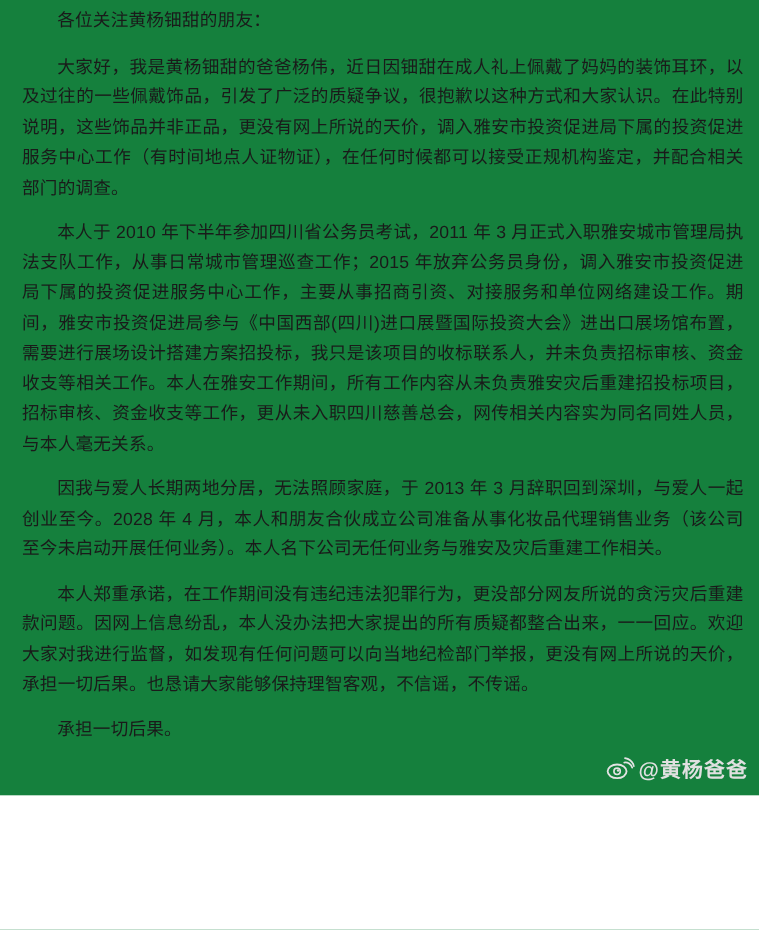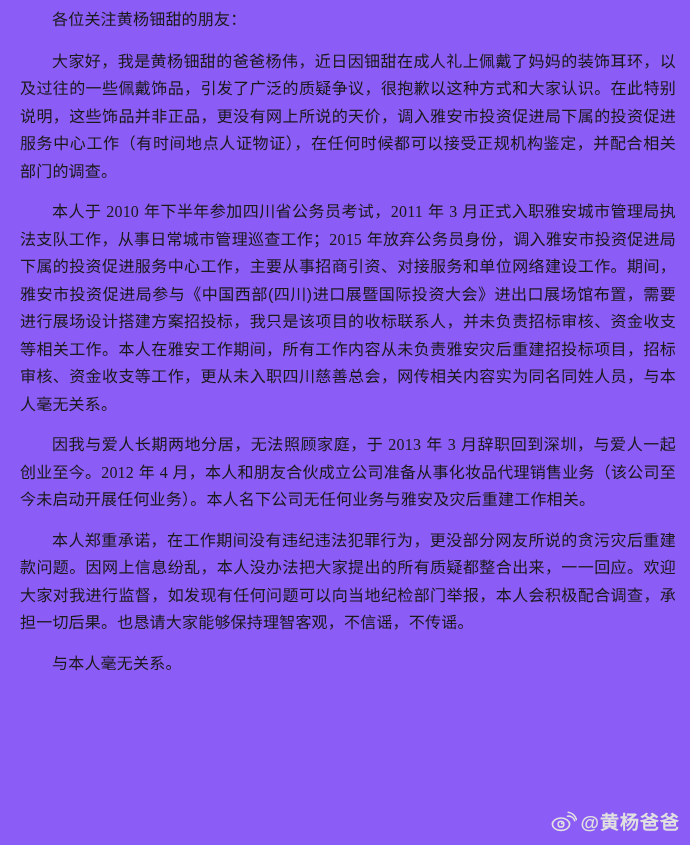--- a/index.html
+++ b/index.html
@@ -10,40 +10,40 @@
   body {
     width: 690px;
     height: 845px;
     position: relative;
     overflow: hidden;
     font-family: "Liberation Sans", "DejaVu Sans", sans-serif;
   }
   .page {
     box-sizing: border-box;
     width: 690px;
-    height: 845px;
+    height: 723px;
     padding: 6px 14px 0 20px;
-    background: #8b5cf6;
+    background: #15803d;
     color: #1a1a1a;
     position: relative;
   }
   .para {
     margin: 0 0 13px 0;
     font-size: 16px;
     line-height: 27.5px;
     text-align: justify;
     text-indent: 2em;
     letter-spacing: 0.2px;
     color: #1a1a1a;
   }
   .salutation {
     margin-bottom: 14px;
   }
   .num {
-    font-family: Liberation Serif, serif;
+    font-family: Liberation Sans, sans-serif;
   }
   .watermark {
     position: absolute;
     right: 10px;
     bottom: 11px;
     display: flex;
     align-items: center;
     gap: 3px;
     color: #e0e0e0;
     font-size: 19px;
@@ -62,25 +62,25 @@
 
 <div class="page">
 
   <p class="para salutation serif-num">各位关注黄杨钿甜的朋友：</p>
 
   <p class="para serif-num">大家好，我是黄杨钿甜的爸爸杨伟，近日因钿甜在成人礼上佩戴了妈妈的装饰耳环，以及过往的一些佩戴饰品，引发了广泛的质疑争议，很抱歉以这种方式和大家认识。在此特别说明，这些饰品并非正品，更没有网上所说的天价，调入雅安市投资促进局下属的投资促进服务中心工作（有时间地点人证物证），在任何时候都可以接受正规机构鉴定，并配合相关部门的调查。</p>
 
 
   <p class="para serif-num">本人于 <span class="num">2010</span> 年下半年参加四川省公务员考试，<span class="num">2011</span> 年 <span class="num">3</span> 月正式入职雅安城市管理局执法支队工作，从事日常城市管理巡查工作；<span class="num">2015</span> 年放弃公务员身份，调入雅安市投资促进局下属的投资促进服务中心工作，主要从事招商引资、对接服务和单位网络建设工作。期间，雅安市投资促进局参与《中国西部(四川)进口展暨国际投资大会》进出口展场馆布置，需要进行展场设计搭建方案招投标，我只是该项目的收标联系人，并未负责招标审核、资金收支等相关工作。本人在雅安工作期间，所有工作内容从未负责雅安灾后重建招投标项目，招标审核、资金收支等工作，更从未入职四川慈善总会，网传相关内容实为同名同姓人员，与本人毫无关系。</p>
 
-  <p class="para serif-num">因我与爱人长期两地分居，无法照顾家庭，于 <span class="num">2013</span> 年 <span class="num">3</span> 月辞职回到深圳，与爱人一起创业至今。<span class="num">2012</span> 年 <span class="num">4</span> 月，本人和朋友合伙成立公司准备从事化妆品代理销售业务（该公司至今未启动开展任何业务）。本人名下公司无任何业务与雅安及灾后重建工作相关。</p>
+  <p class="para serif-num">因我与爱人长期两地分居，无法照顾家庭，于 <span class="num">2013</span> 年 <span class="num">3</span> 月辞职回到深圳，与爱人一起创业至今。<span class="num">2028</span> 年 <span class="num">4</span> 月，本人和朋友合伙成立公司准备从事化妆品代理销售业务（该公司至今未启动开展任何业务）。本人名下公司无任何业务与雅安及灾后重建工作相关。</p>
 
-  <p class="para serif-num">本人郑重承诺，在工作期间没有违纪违法犯罪行为，更没部分网友所说的贪污灾后重建款问题。因网上信息纷乱，本人没办法把大家提出的所有质疑都整合出来，一一回应。欢迎大家对我进行监督，如发现有任何问题可以向当地纪检部门举报，本人会积极配合调查，承担一切后果。也恳请大家能够保持理智客观，不信谣，不传谣。</p>
+  <p class="para serif-num">本人郑重承诺，在工作期间没有违纪违法犯罪行为，更没部分网友所说的贪污灾后重建款问题。因网上信息纷乱，本人没办法把大家提出的所有质疑都整合出来，一一回应。欢迎大家对我进行监督，如发现有任何问题可以向当地纪检部门举报，更没有网上所说的天价，承担一切后果。也恳请大家能够保持理智客观，不信谣，不传谣。</p>
 
-  <p class="para serif-num">与本人毫无关系。</p>
+  <p class="para serif-num">承担一切后果。</p>
 
   <div class="watermark">
     <span class="wm-icon">
       <svg width="26" height="22" viewBox="0 0 26 22" aria-hidden="true">
         <ellipse cx="10" cy="14.2" rx="8.6" ry="6.2" fill="none" stroke="#e2e2e2" stroke-width="1.7"></ellipse>
         <circle cx="10" cy="14.2" r="2.9" fill="none" stroke="#e2e2e2" stroke-width="1.5"></circle>
         <circle cx="10.9" cy="13.4" r="1.1" fill="#e2e2e2"></circle>
         <path d="M16.5 6.2 a6.5 6.5 0 0 1 7.2 4.6" fill="none" stroke="#e2e2e2" stroke-width="1.6" stroke-linecap="round"></path>
         <path d="M17.2 2.2 a10.5 10.5 0 0 1 8.2 7.4" fill="none" stroke="#e2e2e2" stroke-width="1.6" stroke-linecap="round"></path>
       </svg>

